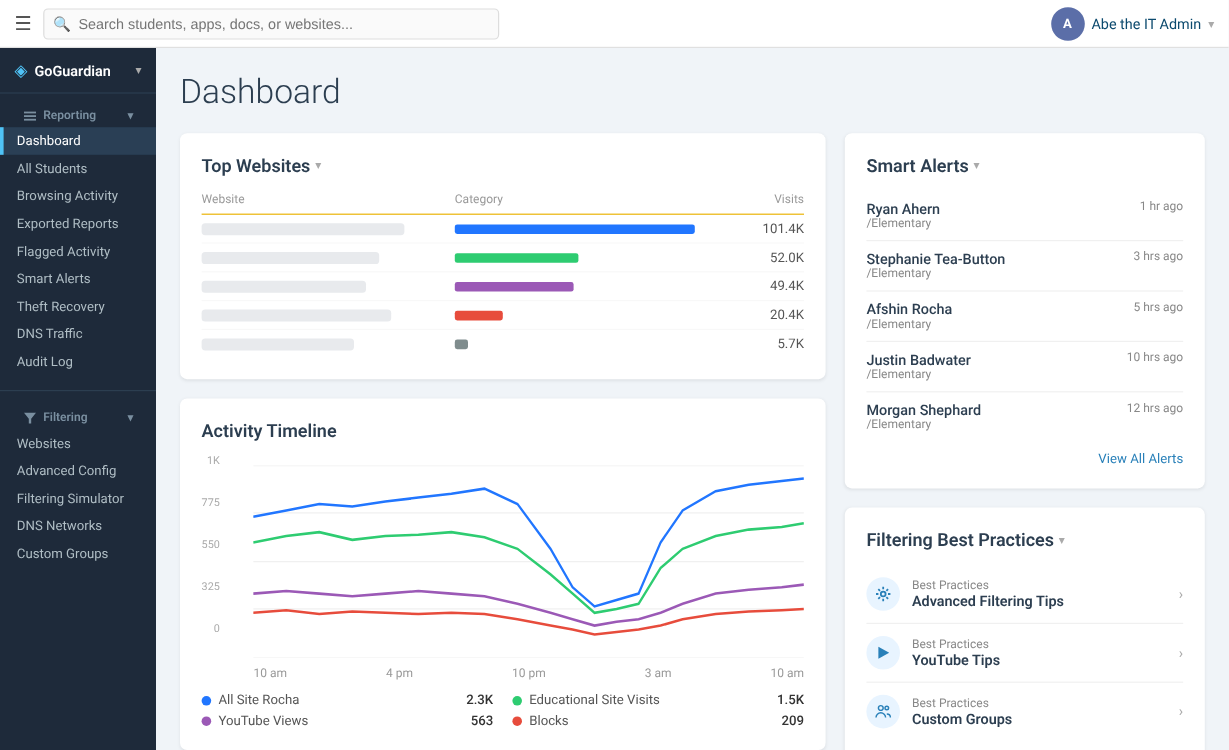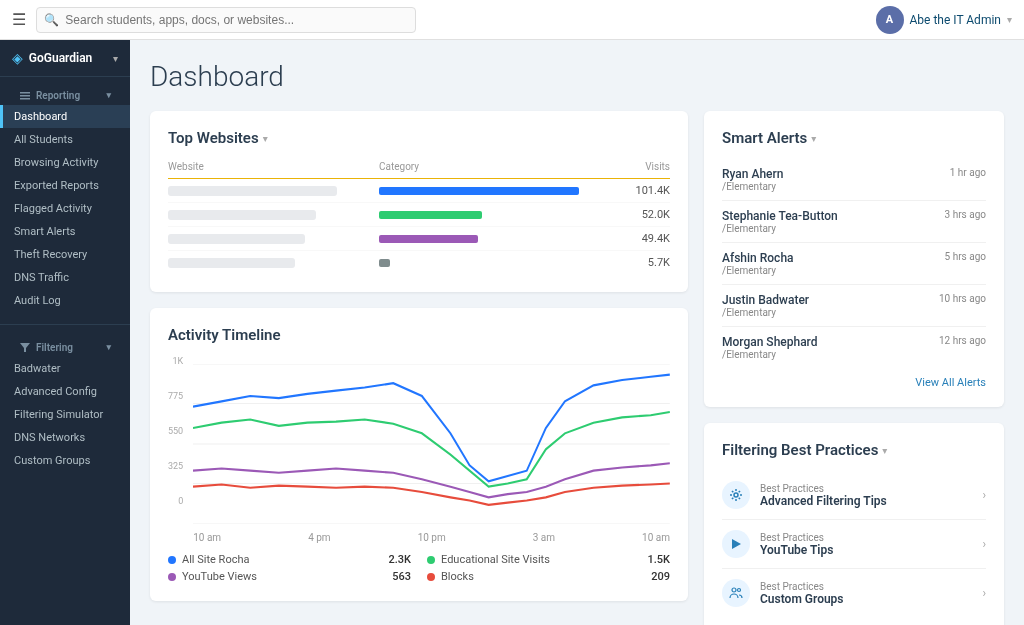--- a/index.html
+++ b/index.html
@@ -138,21 +138,21 @@
     <div class="sidebar-divider"></div>
 
     <div class="sidebar-section">
       <div class="sidebar-section-header">
         <svg viewBox="0 0 12 12" fill="currentColor">
             <polygon points="1,2 11,2 7,7 7,11 5,11 5,7"></polygon>
           </svg>
         <span>Filtering</span>
         <span style="margin-left:auto;font-size:9px;">▾</span>
       </div>
-      <div class="sidebar-item">Badwater</div>
+      <div class="sidebar-item">Websites</div>
       <div class="sidebar-item">Advanced Config</div>
       <div class="sidebar-item">Filtering Simulator</div>
       <div class="sidebar-item">DNS Networks</div>
       <div class="sidebar-item">Custom Groups</div>
     </div>
   </div>
 
   <div class="main">
     <h1 class="page-title">Dashboard</h1>
 
@@ -195,38 +195,47 @@
             <div class="tw-row">
               <div>
                   <div class="tw-website-placeholder" style="width:65%;"></div>
                 </div>
               <div class="tw-bar-area">
                 <div class="tw-bar" style="width:47%;background:#9b59b6;"></div>
               </div>
               <div class="tw-visits">49.4K</div>
             </div>
 
+            <div class="tw-row">
+              <div>
+                  <div class="tw-website-placeholder" style="width:75%;"></div>
+                </div>
+              <div class="tw-bar-area">
+                <div class="tw-bar" style="width:19%;background:#e74c3c;"></div>
+              </div>
+              <div class="tw-visits">20.4K</div>
+            </div>
 
             <div class="tw-row">
               <div>
                   <div class="tw-website-placeholder" style="width:60%;"></div>
                 </div>
               <div class="tw-bar-area">
                 <div class="tw-bar" style="width:5%;background:#7f8c8d;min-width:6px;"></div>
               </div>
               <div class="tw-visits">5.7K</div>
             </div>
           </div>
         </div>
 
         <div class="card timeline-card">
           <div class="card-header">
             <span class="card-title">Activity Timeline</span>
           </div>
-          <div style="display:flex;gap:6px;">
+          <div style="display:flex;gap:24px;">
             <div style="display:flex;flex-direction:column;justify-content:space-between;align-items:flex-end;font-size:9px;color:#aaa;height:150px;padding-right:4px;">
               <span>1K</span>
               <span>775</span>
               <span>550</span>
               <span>325</span>
               <span>0</span>
             </div>
             <div style="flex:1;">
               <div class="chart-area">
                 <svg class="chart" viewBox="0 0 500 150" preserveAspectRatio="none">

